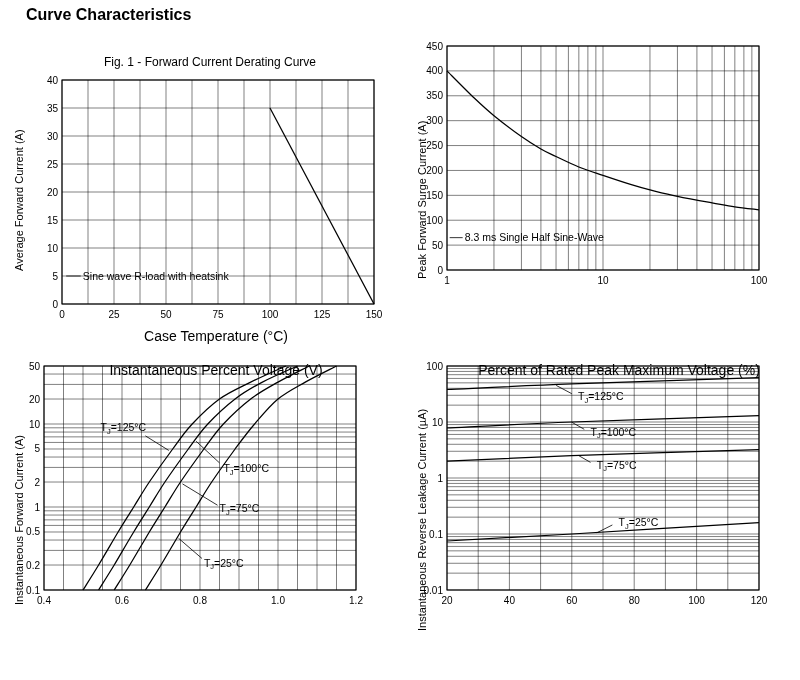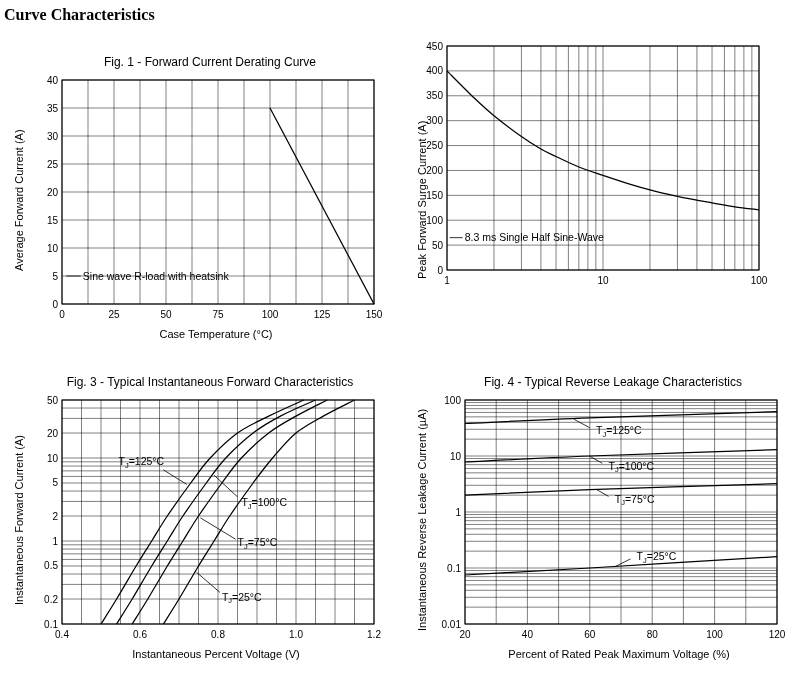--- a/index.html
+++ b/index.html
@@ -1,26 +1,26 @@
 <!DOCTYPE html>
 <html><head>
 <meta charset="utf-8">
 <style>
   html,body{margin:0;padding:0;background:#fff;}
   body{font-family:"Liberation Sans",sans-serif;color:#000;}
   .page{position:relative;width:800px;height:680px;background:#fff;overflow:hidden;}
-  .page-title{position:absolute;left:4px;top:6px;font-size:16px;font-weight:bold;font-family:Liberation Serif, serif;}
+  .page-title{position:absolute;left:26px;top:6px;font-size:16px;font-weight:bold;}
   .charts{position:absolute;left:10px;top:40px;width:782px;display:grid;
           grid-template-columns:1fr 1fr;column-gap:24px;row-gap:16px;}
   .chart{display:grid;grid-template-columns:18px 356px;grid-template-rows:34px 252px 18px;}
   .chart-title{grid-column:1/3;display:flex;align-items:flex-end;justify-content:center;
                text-align:center;font-size:12px;line-height:1.25;padding:0 0 4px 26px;max-width:374px;}
   .ylabel{grid-row:2/3;writing-mode:vertical-rl;transform:rotate(180deg);
           font-size:11px;display:flex;align-items:center;justify-content:center;white-space:nowrap;}
-  .xlabel{grid-column:2/3;text-align:center;font-size:11px;padding-left:20px;padding-top:2px;}
+  .xlabel{grid-column:2/3;text-align:center;font-size:14px;padding-left:20px;padding-top:2px;}
   svg.plot{width:356px;height:252px;display:block;}
   svg text{font-family:"Liberation Sans",sans-serif;fill:#000;}
   .grid{stroke:#000;stroke-width:0.5;}
   .frame{fill:none;stroke:#000;stroke-width:1.1;}
   .curve{fill:none;stroke:#000;stroke-width:1.25;}
   .leader{stroke:#000;stroke-width:0.8;}
   .tick{font-size:10px;}
   .ann{font-size:10.5px;}
 </style>
 </head>
@@ -127,21 +127,20 @@
           <text x="30" y="84.16666666666669" class="tick" text-anchor="end">300</text>
           <text x="30" y="59.27777777777777" class="tick" text-anchor="end">350</text>
           <text x="30" y="34.388888888888914" class="tick" text-anchor="end">400</text>
           <text x="30" y="9.5" class="tick" text-anchor="end">450</text>
           <line x1="36.65720093060974" y1="197.64444444444445" x2="49.657805038339816" y2="197.64444444444445" class="leader"></line>
           <text x="51.775162959866535" y="201.14444444444445" class="ann" text-anchor="start">8.3 ms Single Half Sine-Wave</text>
         </svg>
     </div>
 
     <div class="chart">
-      <div class="chart-title">Fig. 3 - Typical Instantaneous Forward Characteristics</div>
       <div class="ylabel">Instantaneous Forward Current (A)</div>
       <svg class="plot" viewBox="0 0 356 252">
           <line x1="34" x2="34" y1="6" y2="230" class="grid"></line>
           <line x1="53.5" x2="53.5" y1="6" y2="230" class="grid"></line>
           <line x1="73" x2="73" y1="6" y2="230" class="grid"></line>
           <line x1="92.50000000000001" x2="92.50000000000001" y1="6" y2="230" class="grid"></line>
           <line x1="112.00000000000003" x2="112.00000000000003" y1="6" y2="230" class="grid"></line>
           <line x1="131.5" x2="131.5" y1="6" y2="230" class="grid"></line>
           <line x1="151.00000000000003" x2="151.00000000000003" y1="6" y2="230" class="grid"></line>
           <line x1="170.5" x2="170.5" y1="6" y2="230" class="grid"></line>
@@ -202,21 +201,20 @@
           <text x="213.39999999999998" y="112.128828403762" class="ann" text-anchor="start"><tspan>T</tspan><tspan dy="2.5" font-size="7.5">J</tspan><tspan dy="-2.5">=100°C</tspan></text>
           <line x1="207.55" y1="145.246778354641" x2="172.45000000000002" y2="123.87032603057706" class="leader"></line>
           <text x="209.5" y="152.3541972556745" class="ann" text-anchor="start"><tspan>T</tspan><tspan dy="2.5" font-size="7.5">J</tspan><tspan dy="-2.5">=75°C</tspan></text>
           <line x1="191.95000000000002" y1="198.44451105178103" x2="168.55" y2="178.27365964614526" class="leader"></line>
           <text x="193.90000000000003" y="206.7575308712427" class="ann" text-anchor="start"><tspan>T</tspan><tspan dy="2.5" font-size="7.5">J</tspan><tspan dy="-2.5">=25°C</tspan></text>
         </svg>
       <div class="xlabel">Instantaneous Percent Voltage (V)</div>
     </div>
 
     <div class="chart">
-      <div class="chart-title">Fig. 4 - Typical Reverse Leakage Characteristics</div>
       <div class="ylabel">Instantaneous Reverse Leakage Current (µA)</div>
       <svg class="plot" viewBox="0 0 356 252">
           <line x1="34" x2="34" y1="6" y2="230" class="grid"></line>
           <line x1="65.2" x2="65.2" y1="6" y2="230" class="grid"></line>
           <line x1="96.4" x2="96.4" y1="6" y2="230" class="grid"></line>
           <line x1="127.6" x2="127.6" y1="6" y2="230" class="grid"></line>
           <line x1="158.8" x2="158.8" y1="6" y2="230" class="grid"></line>
           <line x1="190" x2="190" y1="6" y2="230" class="grid"></line>
           <line x1="221.2" x2="221.2" y1="6" y2="230" class="grid"></line>
           <line x1="252.39999999999998" x2="252.39999999999998" y1="6" y2="230" class="grid"></line>

